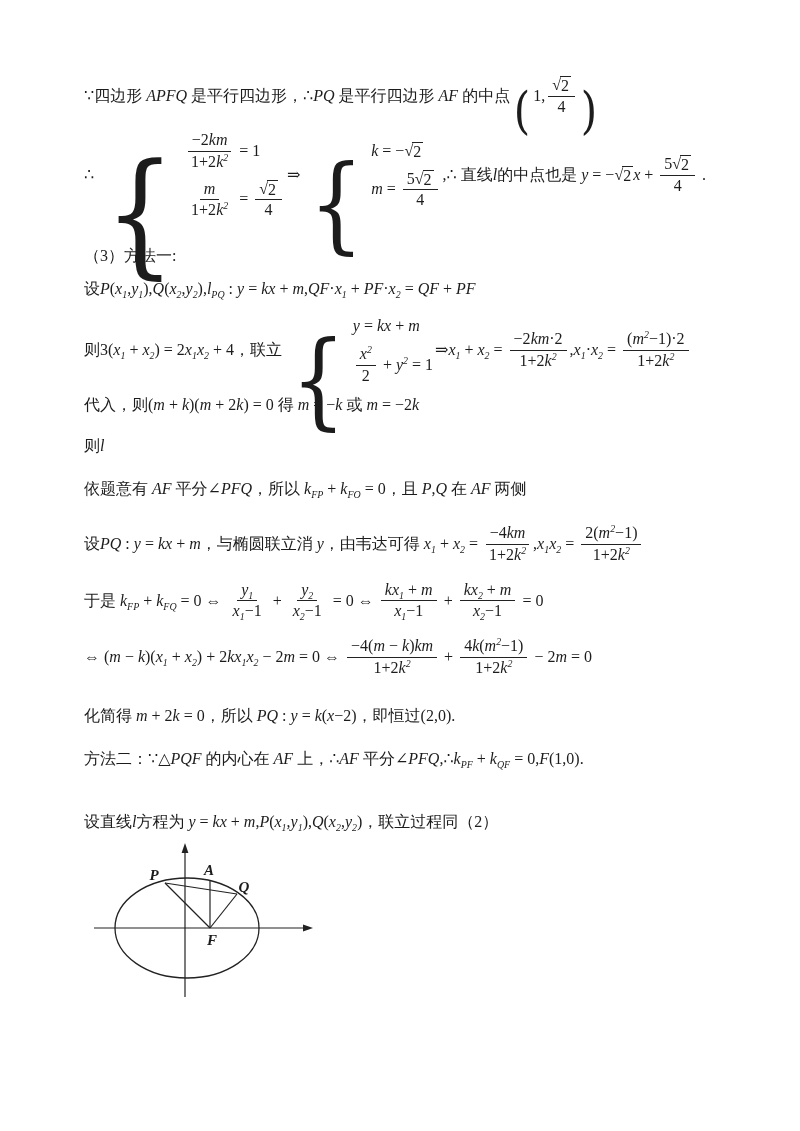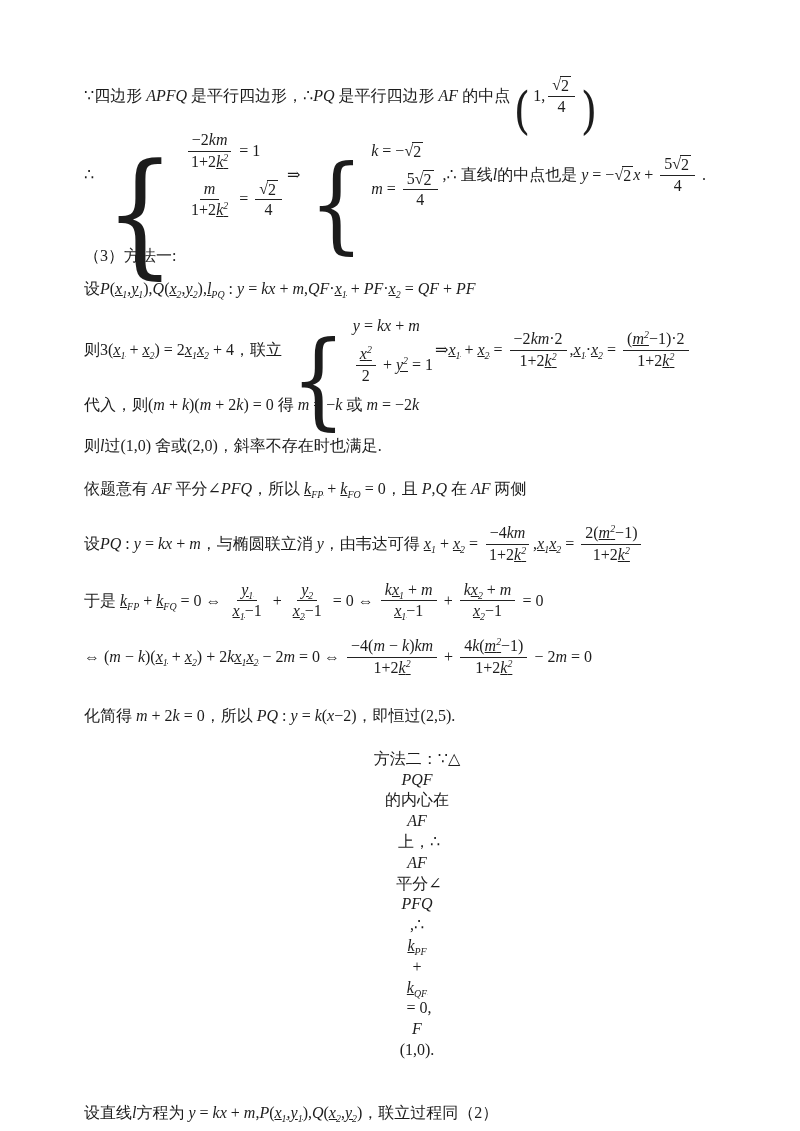--- a/index.html
+++ b/index.html
@@ -8,42 +8,42 @@
     font-family:"Liberation Serif","DejaVu Serif","DejaVu Sans",serif;
     color:#1c1c1c;font-size:16px;
   }
   .doc{padding:76px 50px 0 84px;}
   .line{
     display:flex;align-items:center;flex-wrap:nowrap;
     white-space:pre;line-height:1.3;
   }
   .mt{white-space:pre;}
   .mi{white-space:pre;font-style:italic;}
-  .mg{white-space:pre;display:inline-block;text-decoration:underline;}
+  .mg{white-space:pre;display:inline-block;}
   .mg sub,.mg sup{font-size:0.62em;font-style:italic;line-height:0;letter-spacing:0;}
   .frac{display:inline-flex;flex-direction:column;align-items:center;text-align:center;
         vertical-align:middle;margin:0 3px;line-height:1.18;}
   .frac>.num{border-bottom:1.2px solid #222;padding:0 4px 1px 4px;display:inline-flex;align-items:center;}
   .frac>.den{padding:1px 4px 0 4px;display:inline-flex;align-items:center;}
   .sq{white-space:nowrap;display:inline-flex;align-items:flex-start;}
   .sq .rs{line-height:1.18;}
   .sq .rd{display:inline-block;border-top:1.2px solid #222;margin-left:-1px;padding:0 2px 0 1px;line-height:1.1;}
   .sys{display:inline-flex;align-items:center;margin:0 2px;}
   .sysrows{display:inline-flex;flex-direction:column;align-items:flex-start;row-gap:8px;}
   .bigg{display:inline-flex;align-items:center;margin:0 1px;}
   .grp{display:inline-flex;align-items:center;white-space:pre;}
   .row{display:inline-flex;align-items:center;white-space:pre;}
   .brk{line-height:0;transform:translateY(0.28em) scaleX(0.82);transform-origin:center;
        font-family:"DejaVu Serif","Liberation Serif",serif;font-weight:400;padding:0 1px;}
   
   .l1{margin-bottom:14px;}  .l2{margin-bottom:26px;}  .l3{margin-bottom:12px;}
   .l4{margin-bottom:16px;}  .l5{margin-bottom:10px;}  .l6{margin-bottom:20px;text-align:right;}
   .l7{margin-bottom:22px;}  .l8{margin-bottom:24px;}  .l9{margin-bottom:16px;}
   .l10{margin-bottom:16px;} .l11{margin-bottom:16px;} .l12{margin-bottom:22px;margin-top:28px;}
-  .l13{margin-bottom:42px;flex-direction:column;} .l14{margin-bottom:8px;margin-top:32px;}
+  .l13{margin-bottom:42px;} .l14{margin-bottom:8px;margin-top:32px;}
   .figure{margin-left:8px;}
   .figure text{font-style:italic;font-weight:bold;font-size:15px;
                font-family:"Liberation Serif","DejaVu Serif",serif;fill:#1c1c1c;}
 </style>
 </head>
 <body>
 
 <div class="doc">
   <div class="line l1"><span class="mt">∵四边形 </span><span class="mi">APFQ</span><span class="mt"> 是平行四边形，∴</span><span class="mi">PQ</span><span class="mt"> 是平行四边形 </span><span class="mi">AF</span><span class="mt"> 的中点</span><span class="bigg"><span class="brk" style="font-size: 51.25px;">(</span><span class="grp"><span class="mt">1,</span><span class="frac"><span class="num"><span class="sq">
                 <span class="rs">√</span>
@@ -62,26 +62,26 @@
         <span class="rs">√</span>
         <span class="rd">2</span>
       </span><span class="mi">x</span><span class="mt"> + </span><span class="frac"><span class="num"><span class="mt">5</span><span class="sq">
             <span class="rs">√</span>
             <span class="rd">2</span>
           </span></span><span class="den"><span class="mt">4</span></span></span><span class="mt"> .</span></div>
   <div class="line l3"><span class="mt">（3）方法一:</span></div>
   <div class="line l4"><span class="mt">设</span><span class="mi">P</span><span class="mt">(</span><span class="mg"><span class="mi">x</span><sub>1</sub></span><span class="mt">,</span><span class="mg"><span class="mi">y</span><sub>1</sub></span><span class="mt">),</span><span class="mi">Q</span><span class="mt">(</span><span class="mg"><span class="mi">x</span><sub>2</sub></span><span class="mt">,</span><span class="mg"><span class="mi">y</span><sub>2</sub></span><span class="mt">),</span><span class="mg"><span class="mi">l</span><sub>PQ</sub></span><span class="mt"> : </span><span class="mi">y</span><span class="mt"> = </span><span class="mi">kx</span><span class="mt"> + </span><span class="mi">m</span><span class="mt">,</span><span class="mi">QF</span><span class="mt">·</span><span class="mg"><span class="mi">x</span><sub>1</sub></span><span class="mt"> + </span><span class="mi">PF</span><span class="mt">·</span><span class="mg"><span class="mi">x</span><sub>2</sub></span><span class="mt"> = </span><span class="mi">QF</span><span class="mt"> + </span><span class="mi">PF</span></div>
   <div class="line l5"><span class="mt">则3(</span><span class="mg"><span class="mi">x</span><sub>1</sub></span><span class="mt"> + </span><span class="mg"><span class="mi">x</span><sub>2</sub></span><span class="mt">) = 2</span><span class="mg"><span class="mi">x</span><sub>1</sub></span><span class="mg"><span class="mi">x</span><sub>2</sub></span><span class="mt"> + 4，联立</span><span class="sys"><span class="brk" style="font-size: 105px;">{</span><span class="sysrows"><span class="row"><span class="mi">y</span><span class="mt"> = </span><span class="mi">kx</span><span class="mt"> + </span><span class="mi">m</span></span><span class="row"><span class="frac"><span class="num"><span class="mg"><span class="mi">x</span><sup>2</sup></span></span><span class="den"><span class="mt">2</span></span></span><span class="mt"> + </span><span class="mg"><span class="mi">y</span><sup>2</sup></span><span class="mt"> = 1</span></span></span></span><span class="mt">⇒</span><span class="mg"><span class="mi">x</span><sub>1</sub></span><span class="mt"> + </span><span class="mg"><span class="mi">x</span><sub>2</sub></span><span class="mt"> = </span><span class="frac"><span class="num"><span class="mt">−2</span><span class="mi">km</span><span class="mt">·2</span></span><span class="den"><span class="mt">1+2</span><span class="mg"><span class="mi">k</span><sup>2</sup></span></span></span><span class="mt">,</span><span class="mg"><span class="mi">x</span><sub>1</sub></span><span class="mt">·</span><span class="mg"><span class="mi">x</span><sub>2</sub></span><span class="mt"> = </span><span class="frac"><span class="num"><span class="mt">(</span><span class="mg"><span class="mi">m</span><sup>2</sup></span><span class="mt">−1)·2</span></span><span class="den"><span class="mt">1+2</span><span class="mg"><span class="mi">k</span><sup>2</sup></span></span></span></div>
   <div class="line l6"><span class="mt">代入，则(</span><span class="mi">m</span><span class="mt"> + </span><span class="mi">k</span><span class="mt">)(</span><span class="mi">m</span><span class="mt"> + 2</span><span class="mi">k</span><span class="mt">) = 0 得 </span><span class="mi">m</span><span class="mt"> = −</span><span class="mi">k</span><span class="mt"> 或 </span><span class="mi">m</span><span class="mt"> = −2</span><span class="mi">k</span></div>
-  <div class="line l7"><span class="mt">则</span><span class="mi">l</span><span class="mt">过(1,0) 舍或(2,0)，斜率不存在时也满足.</span></div>
+  <div class="line l7"><span class="mt">则</span><span class="mi">l</span></div>
   <div class="line l8"><span class="mt">依题意有 </span><span class="mi">AF</span><span class="mt"> 平分∠</span><span class="mi">PFQ</span><span class="mt">，所以 </span><span class="mg"><span class="mi">k</span><sub>FP</sub></span><span class="mt"> + </span><span class="mg"><span class="mi">k</span><sub>FO</sub></span><span class="mt"> = 0，且 </span><span class="mi">P</span><span class="mt">,</span><span class="mi">Q</span><span class="mt"> 在 </span><span class="mi">AF</span><span class="mt"> 两侧</span></div>
   <div class="line l9"><span class="mt">设</span><span class="mi">PQ</span><span class="mt"> : </span><span class="mi">y</span><span class="mt"> = </span><span class="mi">kx</span><span class="mt"> + </span><span class="mi">m</span><span class="mt">，与椭圆联立消 </span><span class="mi">y</span><span class="mt">，由韦达可得 </span><span class="mg"><span class="mi">x</span><sub>1</sub></span><span class="mt"> + </span><span class="mg"><span class="mi">x</span><sub>2</sub></span><span class="mt"> = </span><span class="frac"><span class="num"><span class="mt">−4</span><span class="mi">km</span></span><span class="den"><span class="mt">1+2</span><span class="mg"><span class="mi">k</span><sup>2</sup></span></span></span><span class="mt">,</span><span class="mg"><span class="mi">x</span><sub>1</sub></span><span class="mg"><span class="mi">x</span><sub>2</sub></span><span class="mt"> = </span><span class="frac"><span class="num"><span class="mt">2(</span><span class="mg"><span class="mi">m</span><sup>2</sup></span><span class="mt">−1)</span></span><span class="den"><span class="mt">1+2</span><span class="mg"><span class="mi">k</span><sup>2</sup></span></span></span></div>
   <div class="line l10"><span class="mt">于是 </span><span class="mg"><span class="mi">k</span><sub>FP</sub></span><span class="mt"> + </span><span class="mg"><span class="mi">k</span><sub>FQ</sub></span><span class="mt"> = 0 ⇔ </span><span class="frac"><span class="num"><span class="mg"><span class="mi">y</span><sub>1</sub></span></span><span class="den"><span class="mg"><span class="mi">x</span><sub>1</sub></span><span class="mt">−1</span></span></span><span class="mt"> + </span><span class="frac"><span class="num"><span class="mg"><span class="mi">y</span><sub>2</sub></span></span><span class="den"><span class="mg"><span class="mi">x</span><sub>2</sub></span><span class="mt">−1</span></span></span><span class="mt"> = 0 ⇔ </span><span class="frac"><span class="num"><span class="mi">k</span><span class="mg"><span class="mi">x</span><sub>1</sub></span><span class="mt"> + </span><span class="mi">m</span></span><span class="den"><span class="mg"><span class="mi">x</span><sub>1</sub></span><span class="mt">−1</span></span></span><span class="mt"> + </span><span class="frac"><span class="num"><span class="mi">k</span><span class="mg"><span class="mi">x</span><sub>2</sub></span><span class="mt"> + </span><span class="mi">m</span></span><span class="den"><span class="mg"><span class="mi">x</span><sub>2</sub></span><span class="mt">−1</span></span></span><span class="mt"> = 0</span></div>
   <div class="line l11"><span class="mt">⇔ (</span><span class="mi">m</span><span class="mt"> − </span><span class="mi">k</span><span class="mt">)(</span><span class="mg"><span class="mi">x</span><sub>1</sub></span><span class="mt"> + </span><span class="mg"><span class="mi">x</span><sub>2</sub></span><span class="mt">) + 2</span><span class="mi">k</span><span class="mg"><span class="mi">x</span><sub>1</sub></span><span class="mg"><span class="mi">x</span><sub>2</sub></span><span class="mt"> − 2</span><span class="mi">m</span><span class="mt"> = 0 ⇔ </span><span class="frac"><span class="num"><span class="mt">−4(</span><span class="mi">m</span><span class="mt"> − </span><span class="mi">k</span><span class="mt">)</span><span class="mi">km</span></span><span class="den"><span class="mt">1+2</span><span class="mg"><span class="mi">k</span><sup>2</sup></span></span></span><span class="mt"> + </span><span class="frac"><span class="num"><span class="mt">4</span><span class="mi">k</span><span class="mt">(</span><span class="mg"><span class="mi">m</span><sup>2</sup></span><span class="mt">−1)</span></span><span class="den"><span class="mt">1+2</span><span class="mg"><span class="mi">k</span><sup>2</sup></span></span></span><span class="mt"> − 2</span><span class="mi">m</span><span class="mt"> = 0</span></div>
-  <div class="line l12"><span class="mt">化简得 </span><span class="mi">m</span><span class="mt"> + 2</span><span class="mi">k</span><span class="mt"> = 0，所以 </span><span class="mi">PQ</span><span class="mt"> : </span><span class="mi">y</span><span class="mt"> = </span><span class="mi">k</span><span class="mt">(</span><span class="mi">x</span><span class="mt">−2)，即恒过(2,5).</span></div>
+  <div class="line l12"><span class="mt">化简得 </span><span class="mi">m</span><span class="mt"> + 2</span><span class="mi">k</span><span class="mt"> = 0，所以 </span><span class="mi">PQ</span><span class="mt"> : </span><span class="mi">y</span><span class="mt"> = </span><span class="mi">k</span><span class="mt">(</span><span class="mi">x</span><span class="mt">−2)，即恒过(2,0).</span></div>
   <div class="line l13"><span class="mt">方法二：∵△</span><span class="mi">PQF</span><span class="mt"> 的内心在 </span><span class="mi">AF</span><span class="mt"> 上，∴</span><span class="mi">AF</span><span class="mt"> 平分∠</span><span class="mi">PFQ</span><span class="mt">,∴</span><span class="mg"><span class="mi">k</span><sub>PF</sub></span><span class="mt"> + </span><span class="mg"><span class="mi">k</span><sub>QF</sub></span><span class="mt"> = 0,</span><span class="mi">F</span><span class="mt">(1,0).</span></div>
   <div class="line l14"><span class="mt">设直线</span><span class="mi">l</span><span class="mt">方程为 </span><span class="mi">y</span><span class="mt"> = </span><span class="mi">kx</span><span class="mt"> + </span><span class="mi">m</span><span class="mt">,</span><span class="mi">P</span><span class="mt">(</span><span class="mg"><span class="mi">x</span><sub>1</sub></span><span class="mt">,</span><span class="mg"><span class="mi">y</span><sub>1</sub></span><span class="mt">),</span><span class="mi">Q</span><span class="mt">(</span><span class="mg"><span class="mi">x</span><sub>2</sub></span><span class="mt">,</span><span class="mg"><span class="mi">y</span><sub>2</sub></span><span class="mt">)，联立过程同（2）</span></div>
 
   <svg class="figure" width="240" height="172" viewBox="0 0 240 172">
 
     <line x1="2" y1="88" x2="214" y2="88" stroke="#222" stroke-width="1.2"></line>
     <polygon points="221,88 211,84.6 211,91.4" fill="#222"></polygon>
     <line x1="93" y1="10" x2="93" y2="157" stroke="#222" stroke-width="1.2"></line>
     <polygon points="93,3 89.6,13 96.4,13" fill="#222"></polygon>
 

